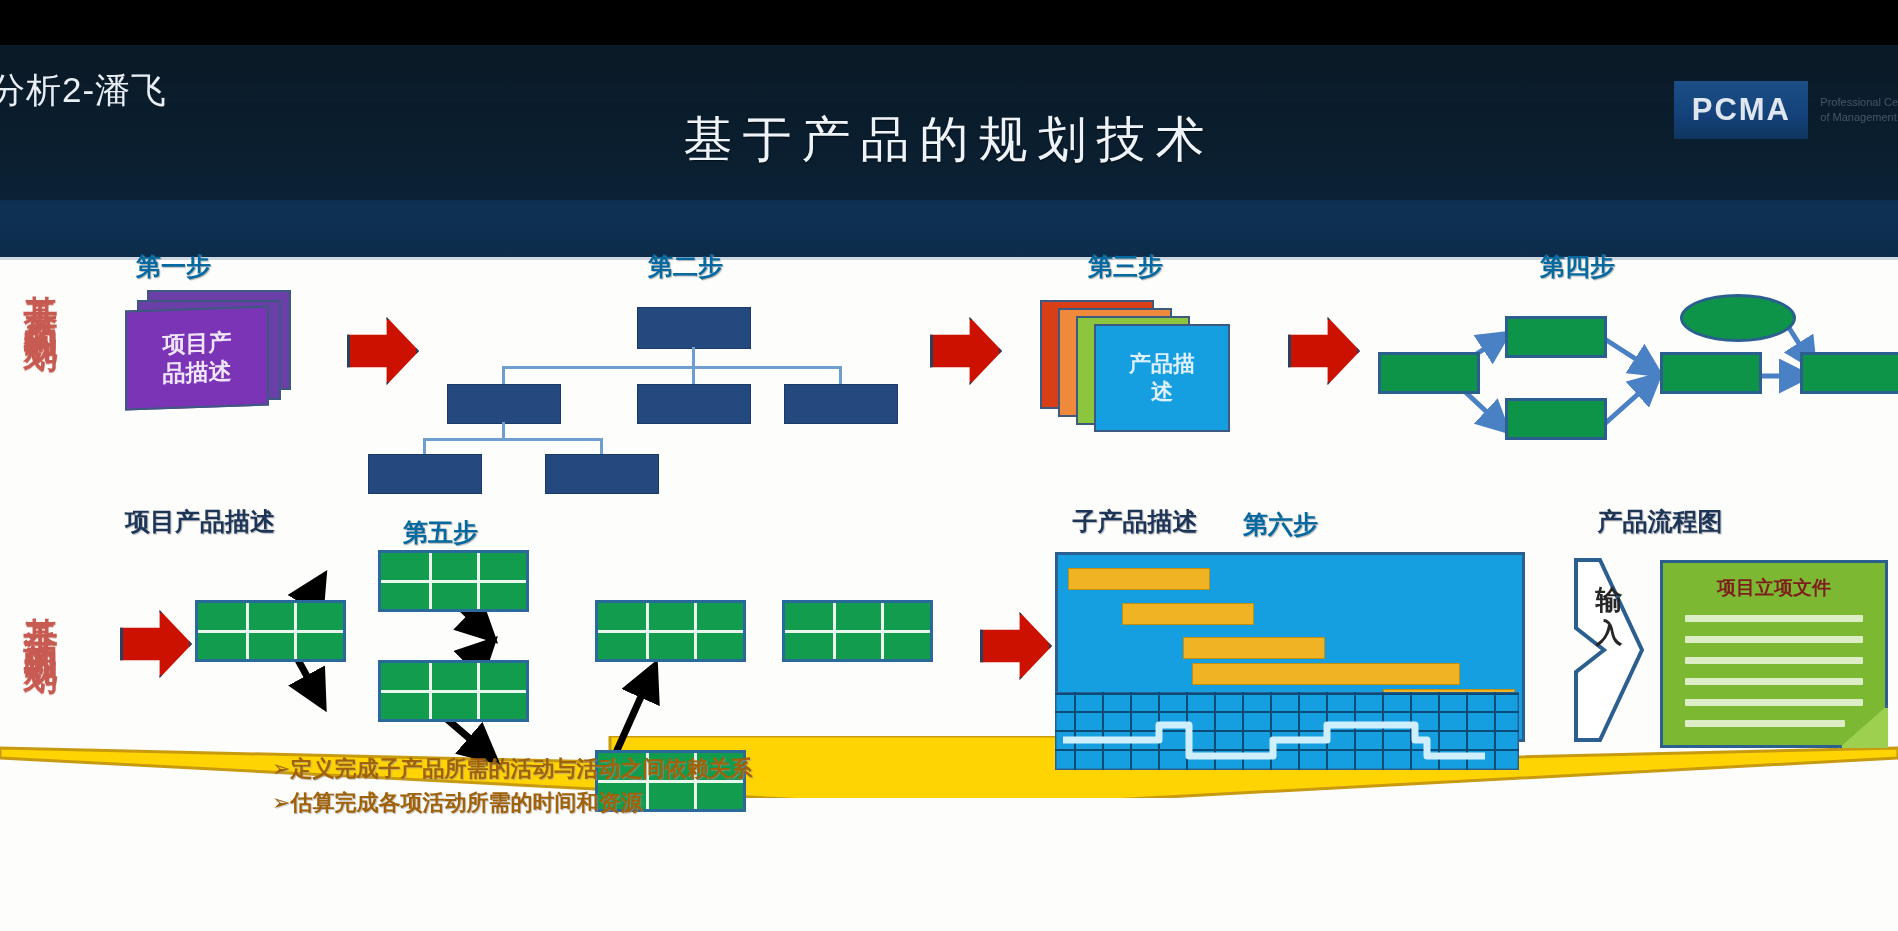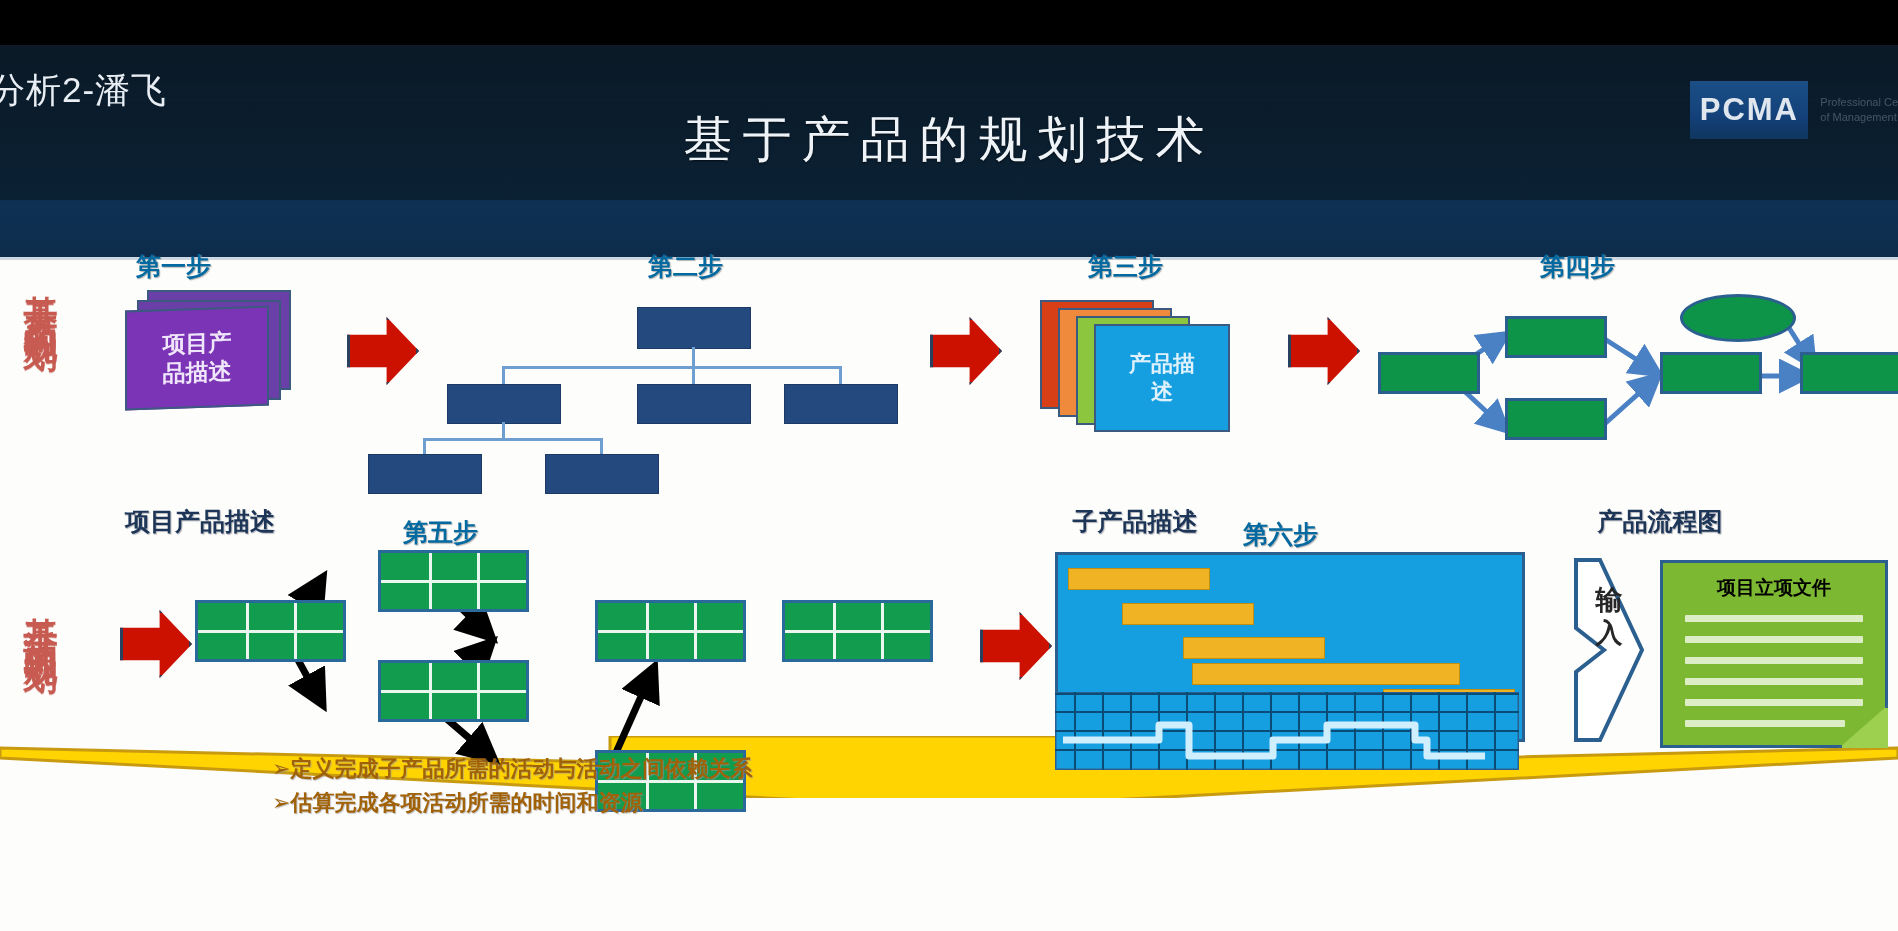--- a/index.html
+++ b/index.html
@@ -12,21 +12,21 @@
   .hdr-band{position:absolute;left:0;top:0;width:1898px;height:57px;
     background:linear-gradient(180deg,#0b1a26 0%,#0a1a28 60%,#0b1e2e 100%);}
   .hdr-band2{position:absolute;left:0;top:57px;width:1898px;height:98px;
     background:linear-gradient(180deg,#0a1c2b 0%,#0b2134 100%);}
   .meeting-title{position:absolute;left:-10px;top:22px;font-size:35px;color:#e8eef4;
     letter-spacing:1px;white-space:nowrap;}
   .slide-title{position:absolute;left:0;top:62px;width:1898px;text-align:center;
     font-size:49px;color:#eef3f8;letter-spacing:10px;white-space:nowrap;
     text-shadow:0 1px 2px rgba(0,0,0,.6);}
   .pcma{position:absolute;right:0px;top:36px;height:58px;display:flex;align-items:stretch;}
-  .pcma-box{width:118px;background:linear-gradient(180deg,#1b4f86 0%,#14417a 60%,#10365f 100%);
+  .pcma-box{width:134px;background:linear-gradient(180deg,#1b4f86 0%,#14417a 60%,#10365f 100%);
     display:flex;align-items:center;justify-content:center;}
   .pcma-box span{font-size:31px;font-weight:bold;color:#dfe6ee;letter-spacing:2px;}
   .pcma-sub{padding-left:12px;display:flex;flex-direction:column;justify-content:center;
     color:#4d6074;font-size:11px;line-height:15px;white-space:nowrap;opacity:.85;}
 
   
   .body{position:absolute;left:0;top:212px;width:1898px;height:699px;background:#fdfdfb;
     border-top:3px solid #cfd7e0;}
   .footer{position:absolute;left:0;top:911px;width:1898px;height:20px;background:#123a63;}
 
@@ -75,21 +75,21 @@
   .gbar{position:absolute;background:#f0b323;border:1px solid #c08f12;}
 
   
   .inchev{position:absolute;}
   .inchev .txt{position:absolute;left:16px;top:34px;width:40px;text-align:center;
     font-size:27px;font-weight:bold;color:#262626;line-height:33px;}
 
   
   .gdoc{position:absolute;background:#7cb832;border:3px solid #2a5f8f;}
   .gdoc .t{position:absolute;left:0;right:0;top:12px;text-align:center;font-size:19px;
-    font-weight:bold;color:#000000;}
+    font-weight:bold;color:#7f1d1d;}
   .gdoc .ln{position:absolute;height:7px;background:#ddeec6;border-radius:1px;}
   .gdoc .fold{position:absolute;right:-3px;bottom:-3px;width:46px;height:40px;
     background:#9ed04f;border-left:3px solid #2a5f8f;border-top:3px solid #2a5f8f;
     clip-path:polygon(100% 0,100% 100%,0 100%);}
 
   .bullets{position:absolute;font-size:22px;font-weight:bold;color:#a16207;line-height:34px;
     white-space:nowrap;text-shadow:1px 1px 1px rgba(150,150,160,.6);}
 </style>
 </head>
 <body>
@@ -181,21 +181,21 @@
     <div class="gbox" style="left:1800px;top:92px;width:98px;height:36px;"></div>
     <div class="caption" style="left:1540px;top:245px;width:240px;">产品流程图</div>
 
     <svg class="ydiv" viewBox="0 0 1898 62" preserveAspectRatio="none">
       <polygon points="610,0 1300,0 1300,26 1898,12 1898,22 960,72 0,22 0,12 610,26" fill="#ffd400" stroke="#c89a10" stroke-width="3"></polygon>
     </svg>
 
     <div class="vlabel" style="left:24px;top:330px;height:230px;">基于活动的规划</div>
 
     <div class="steptitle" style="left:403px;top:256px;">第五步</div>
-    <div class="steptitle" style="left:1243px;top:258px;">第六步</div>
+    <div class="steptitle" style="left:1243px;top:248px;">第六步</div>
 
     <div class="redarrow noborder" style="left:120px;top:350px;background:#cc1100;border:3px solid #28415f;"></div>
 
     <svg style="position:absolute;left:190px;top:270px;" width="640" height="240">
       <defs>
         <marker id="kA" markerWidth="6" markerHeight="6" refX="4" refY="3" orient="auto">
           <polygon points="0 0, 6 3, 0 6" fill="#000"></polygon>
         </marker>
       </defs>
       <g stroke="#000" stroke-width="7" fill="none" marker-end="url(#kA)">

